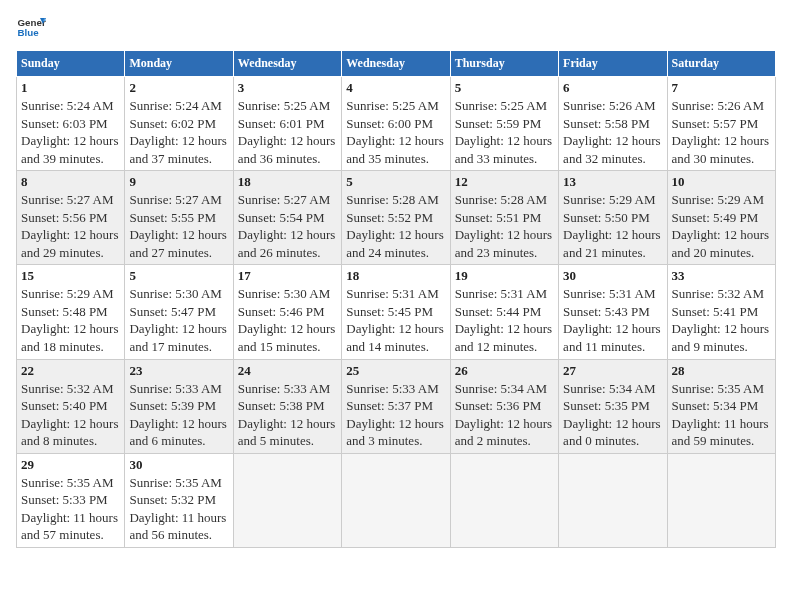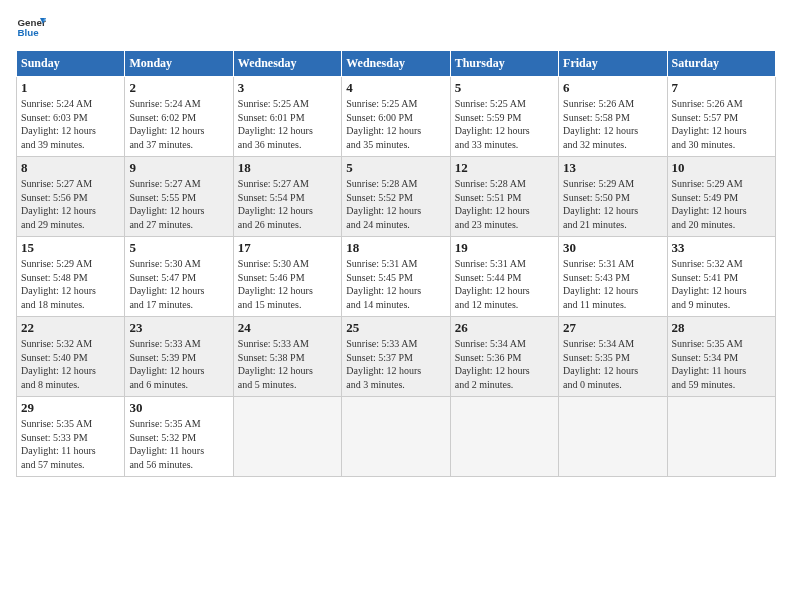--- a/index.html
+++ b/index.html
@@ -69,21 +69,21 @@
       background: #f5f5f5;
     }
     .day-num {
       font-size: 13px;
       font-weight: bold;
       color: #222;
       display: block;
       margin-bottom: 1px;
     }
     .cell-text {
-      font-size: 10px;
+      font-size: 13px;
       line-height: 1.35;
       color: #333;
     }
     .row-shaded td {
       background: #efefef;
     }
   </style>
 </head>
 <body>
 

